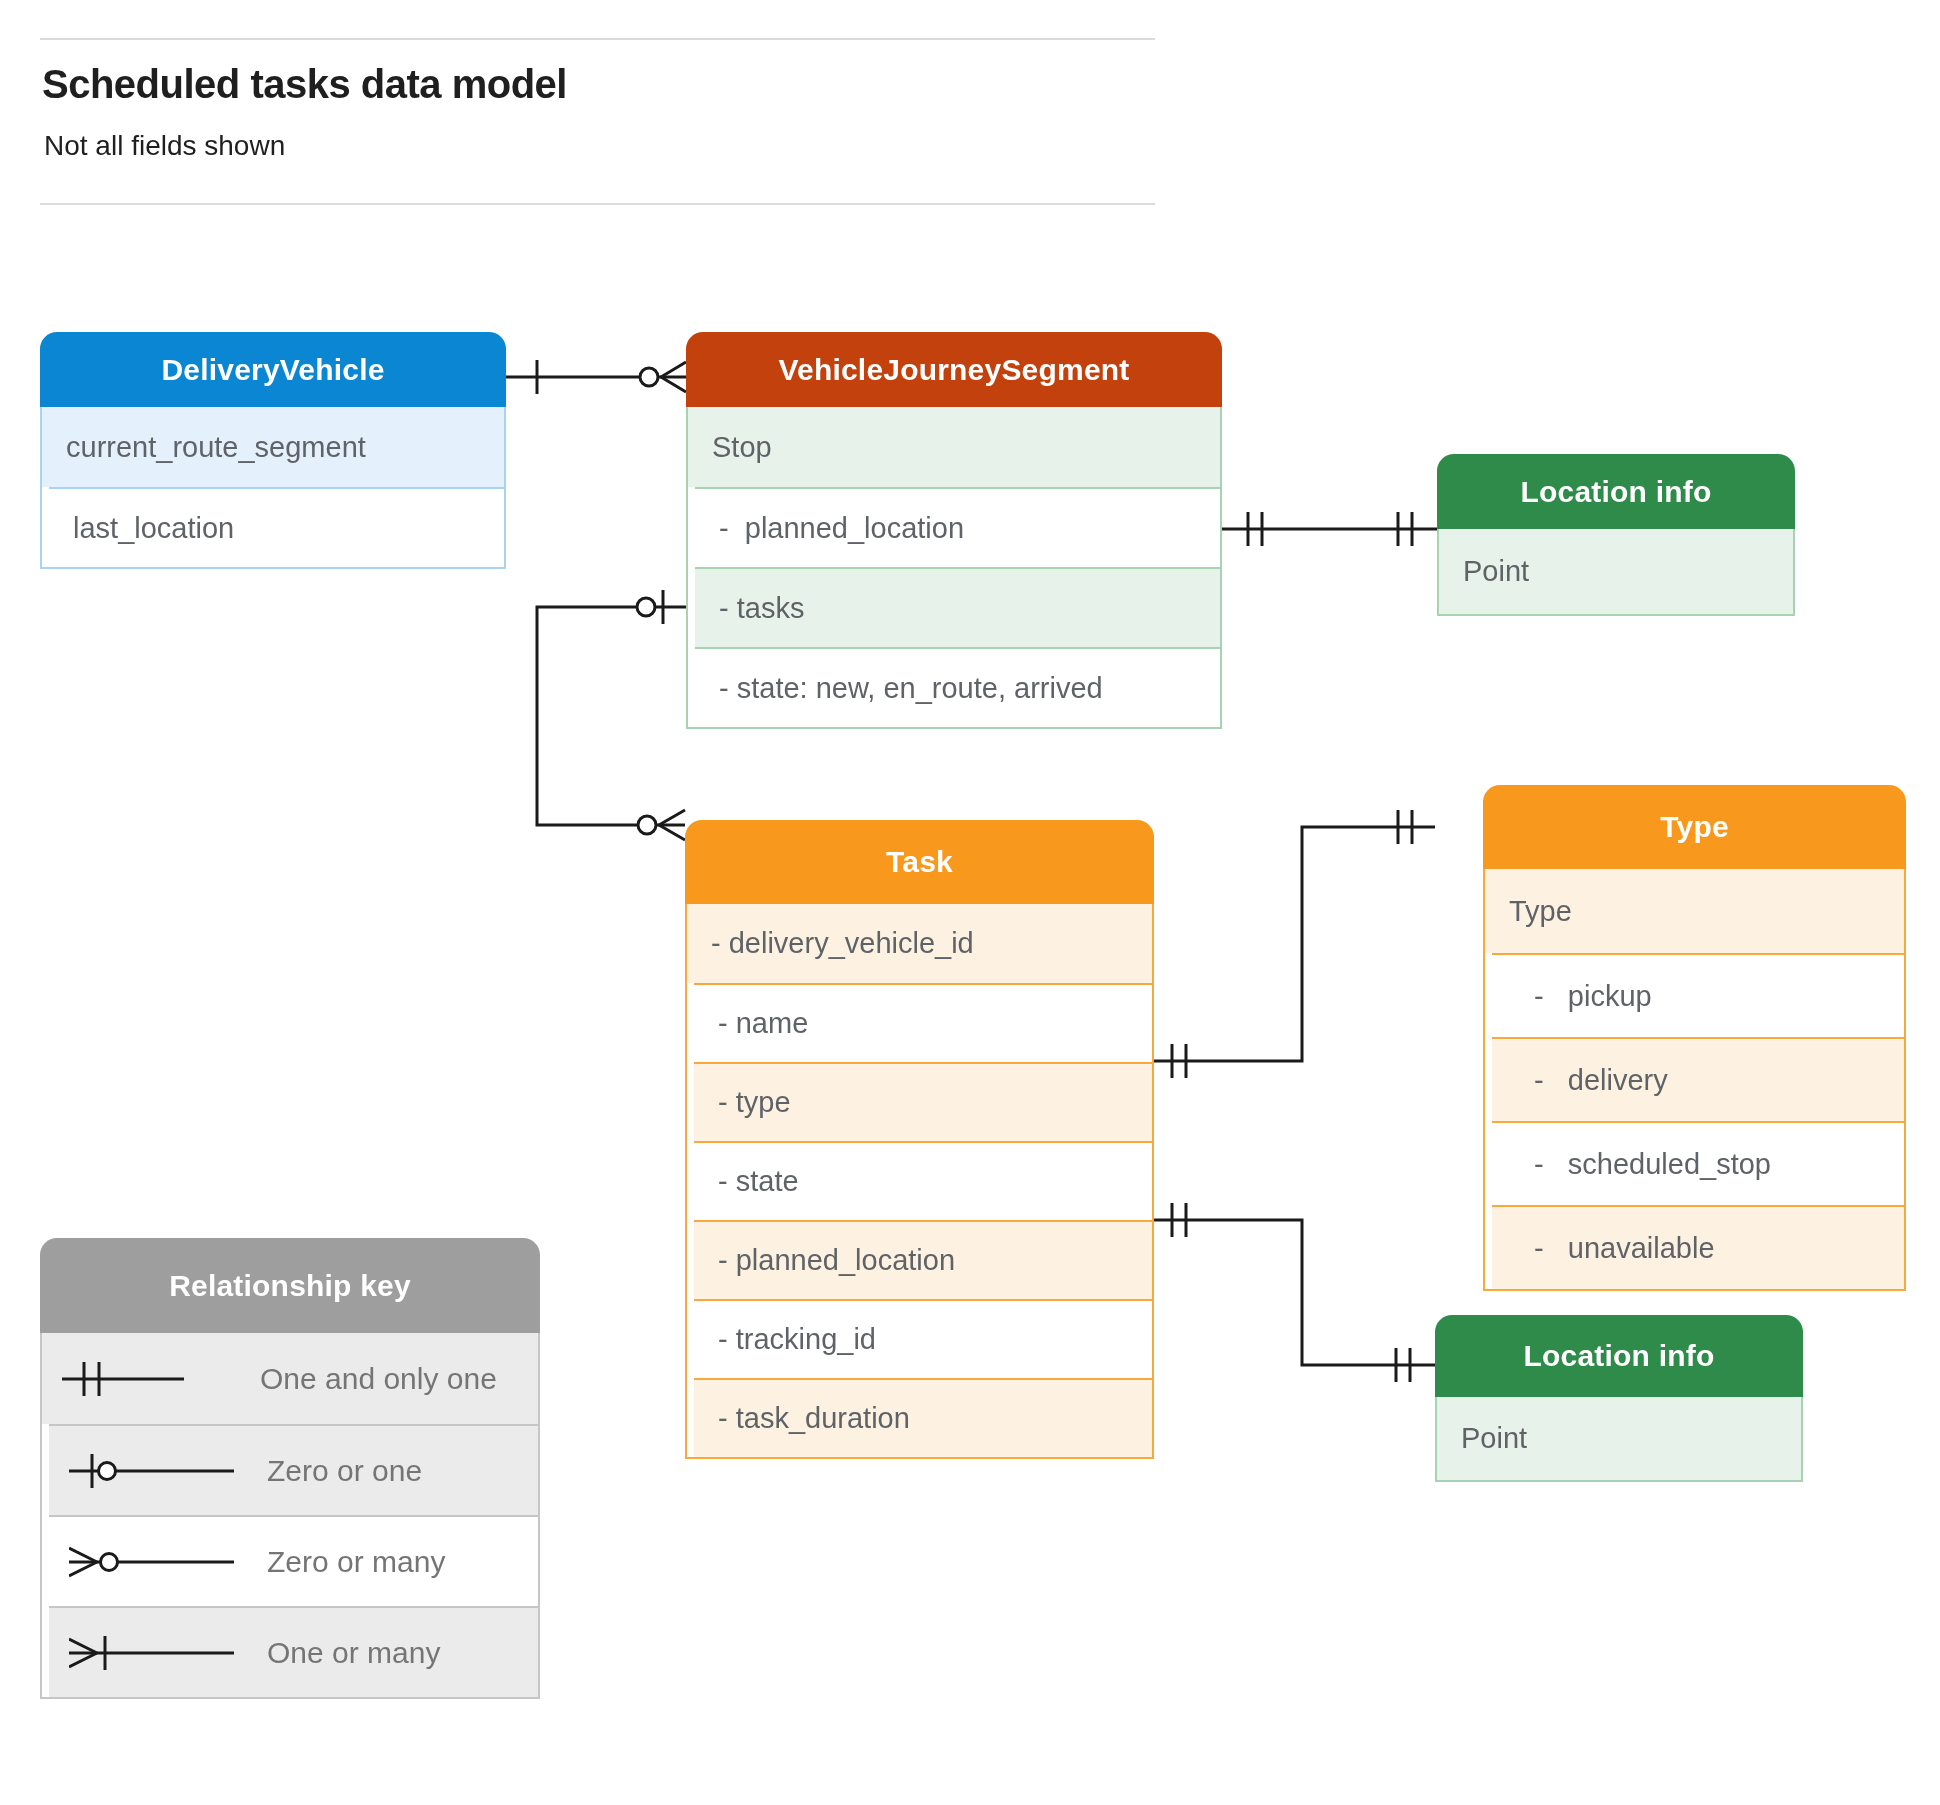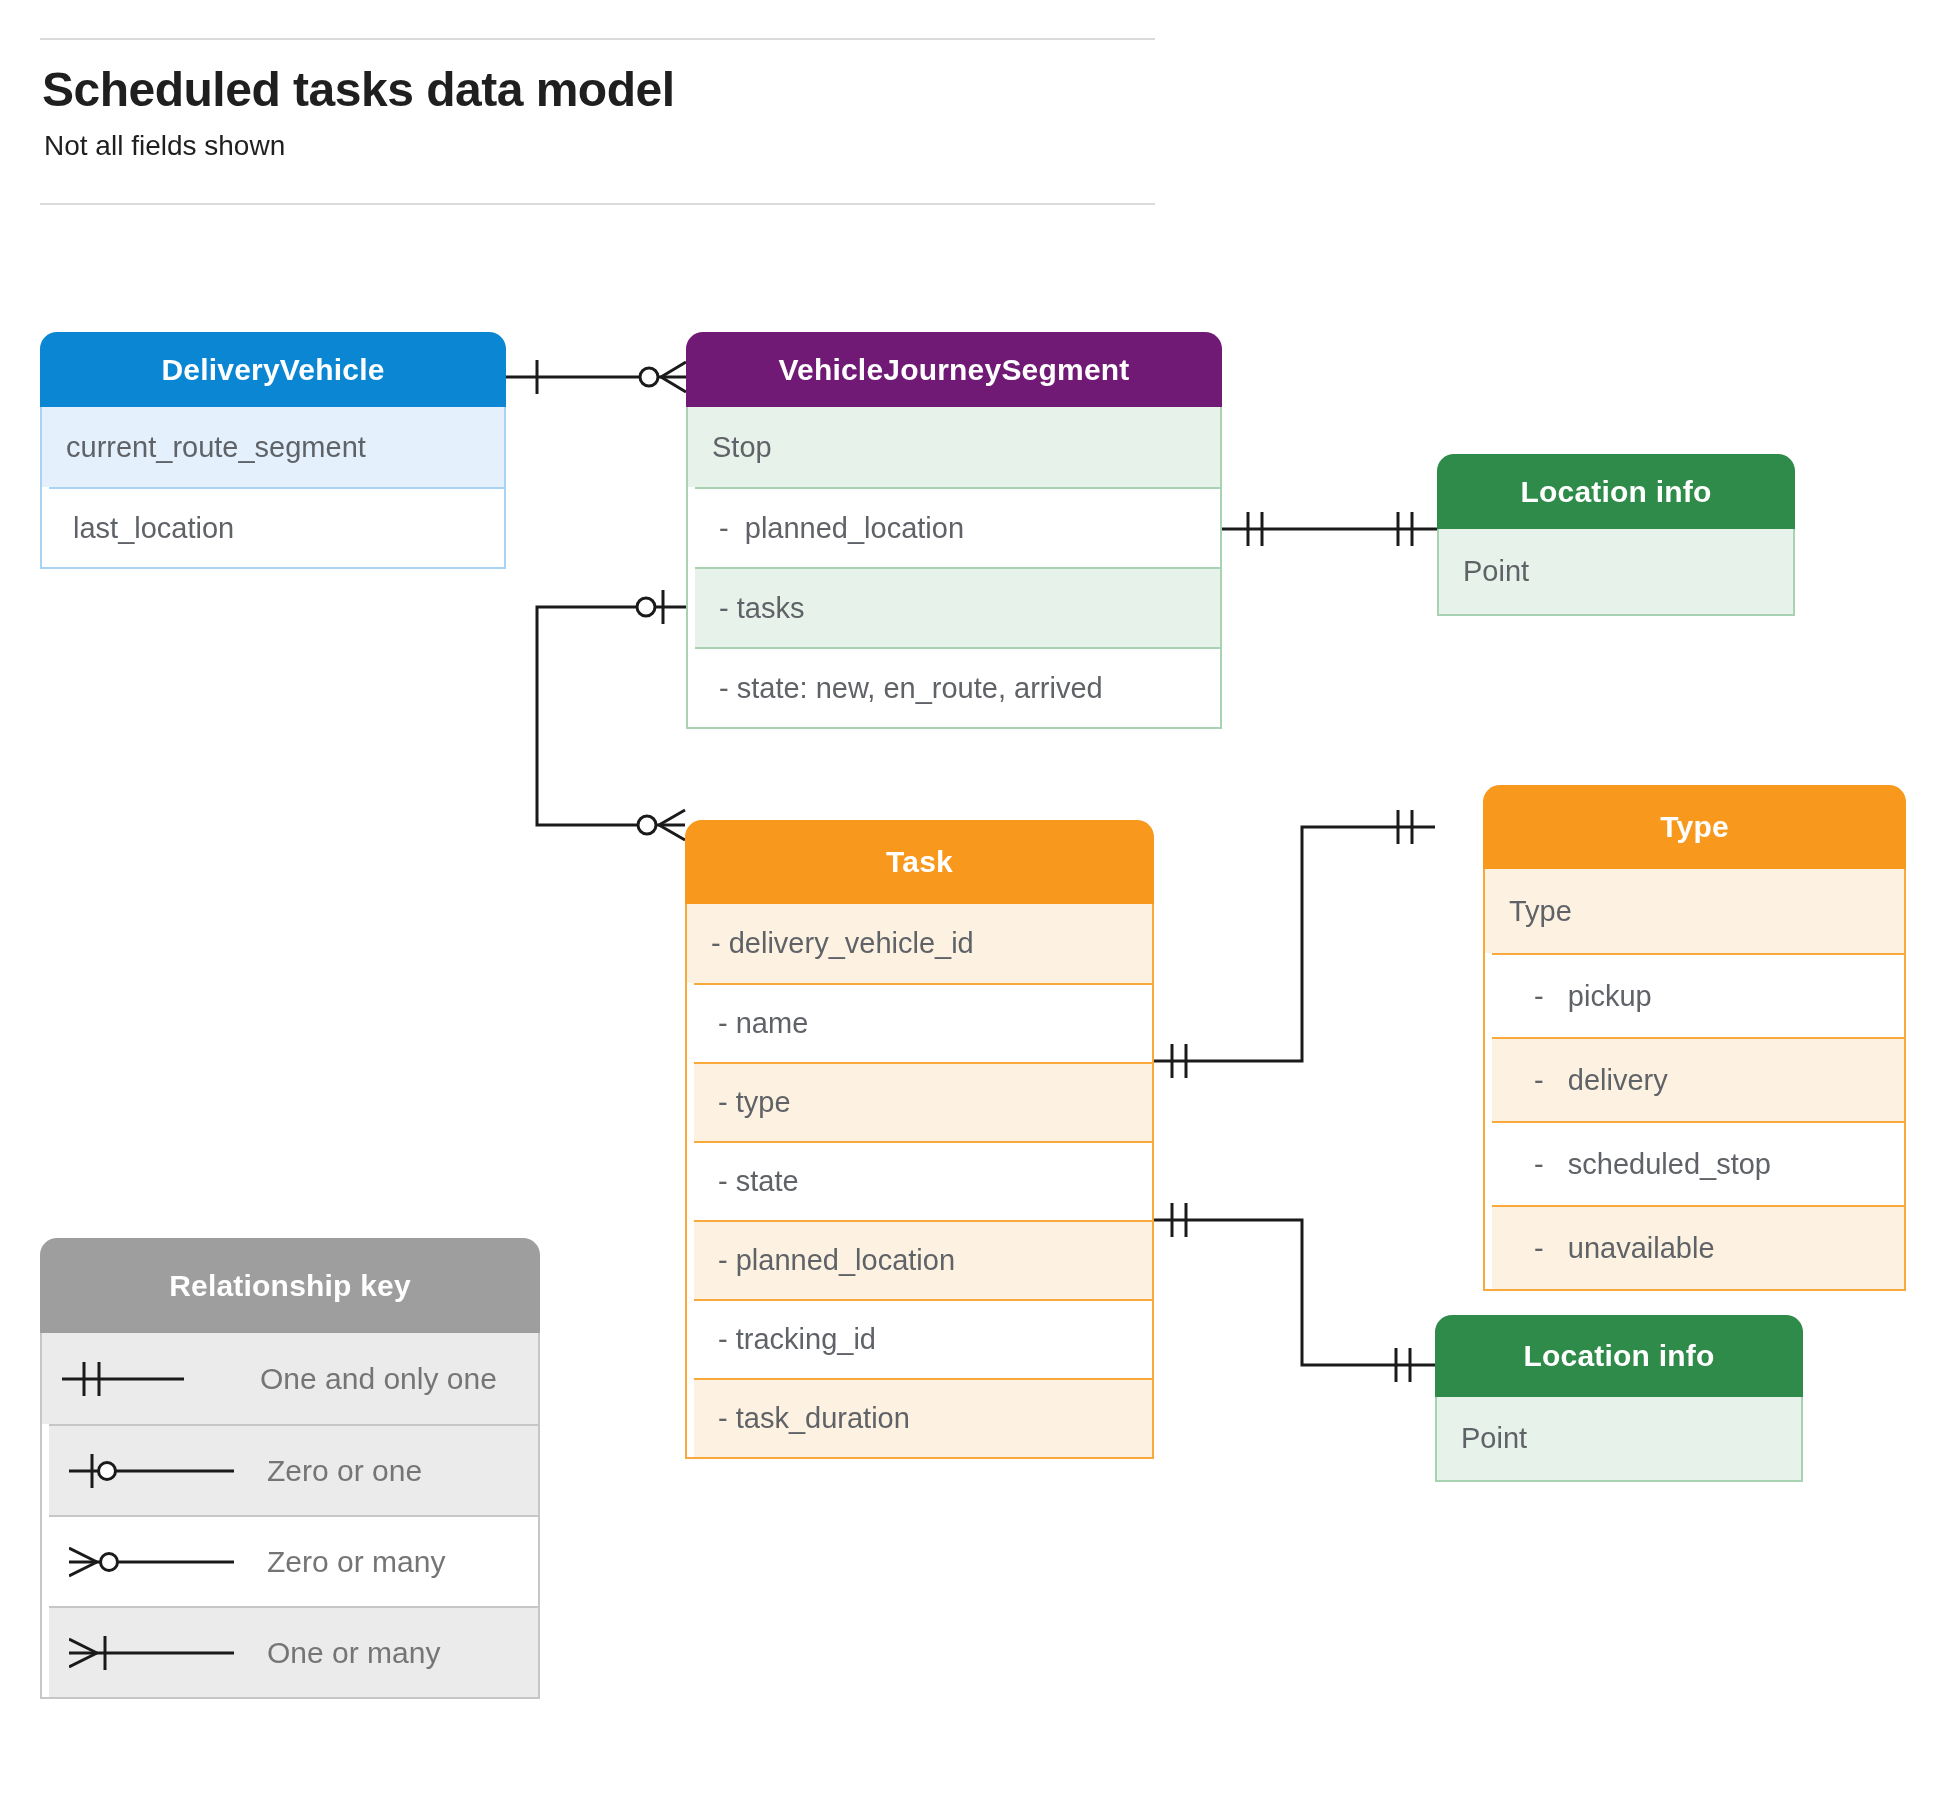--- a/index.html
+++ b/index.html
@@ -3,21 +3,21 @@
 <meta charset="utf-8">
 <style>
   html,body { margin:0; padding:0; background:#ffffff; }
   .canvas {
     position:relative; width:1940px; height:1805px; background:#ffffff;
     font-family:"Liberation Sans","DejaVu Sans",sans-serif; overflow:hidden;
   }
   .rule { position:absolute; left:40px; width:1115px; height:2px; background:#dadada; }
   #rule-top { top:38px; }
   #rule-bottom { top:203px; }
-  .title { position:absolute; left:42px; top:62px; font-size:48px; font-weight:700; color:#1f1f1f; letter-spacing:-0.5px; }
+  .title { position:absolute; left:42px; top:62px; font-size:40px; font-weight:700; color:#1f1f1f; letter-spacing:-0.5px; }
   .subtitle { position:absolute; left:44px; top:130px; font-size:28px; font-weight:400; color:#1f1f1f; }
 
   .box { position:absolute; box-sizing:border-box; }
   .hdr {
     box-sizing:border-box; border-radius:17px 17px 0 0; color:#ffffff;
     font-size:30px; font-weight:700; display:flex; align-items:center; justify-content:center;
     letter-spacing:0.2px;
   }
   .rows { box-sizing:border-box; border:2px solid var(--bd); border-top:0; background:#ffffff; }
   .row {
@@ -29,21 +29,21 @@
   .row.alt { background:var(--alt); }
   .row.opt { padding-left:42px; }
 
   
   #dv { left:40px; top:332px; width:466px; --bd:#a9d3f2; --alt:#e4f1fc; }
   #dv .hdr { height:75px; background:#0b86d3; }
   #dv .row { height:80px; }
 
   
   #vjs { left:686px; top:332px; width:536px; --bd:#a8d3b3; --alt:#e7f2ea; }
-  #vjs .hdr { height:75px; background:#701a75; }
+  #vjs .hdr { height:75px; background:#c2410c; }
   #vjs .row { height:80px; }
 
   
   #loc-top { left:1437px; top:454px; width:358px; --bd:#a8d3b3; --alt:#e7f2ea; }
   #loc-top .hdr { height:75px; background:#2e8b49; }
   #loc-top .row { height:85px; }
 
   
   #task { left:685px; top:778px; width:469px; --bd:#f9a93c; --alt:#fdf2e1; }
   #task .hdr { height:84px; background:#f8991d;margin-top:42px; }

